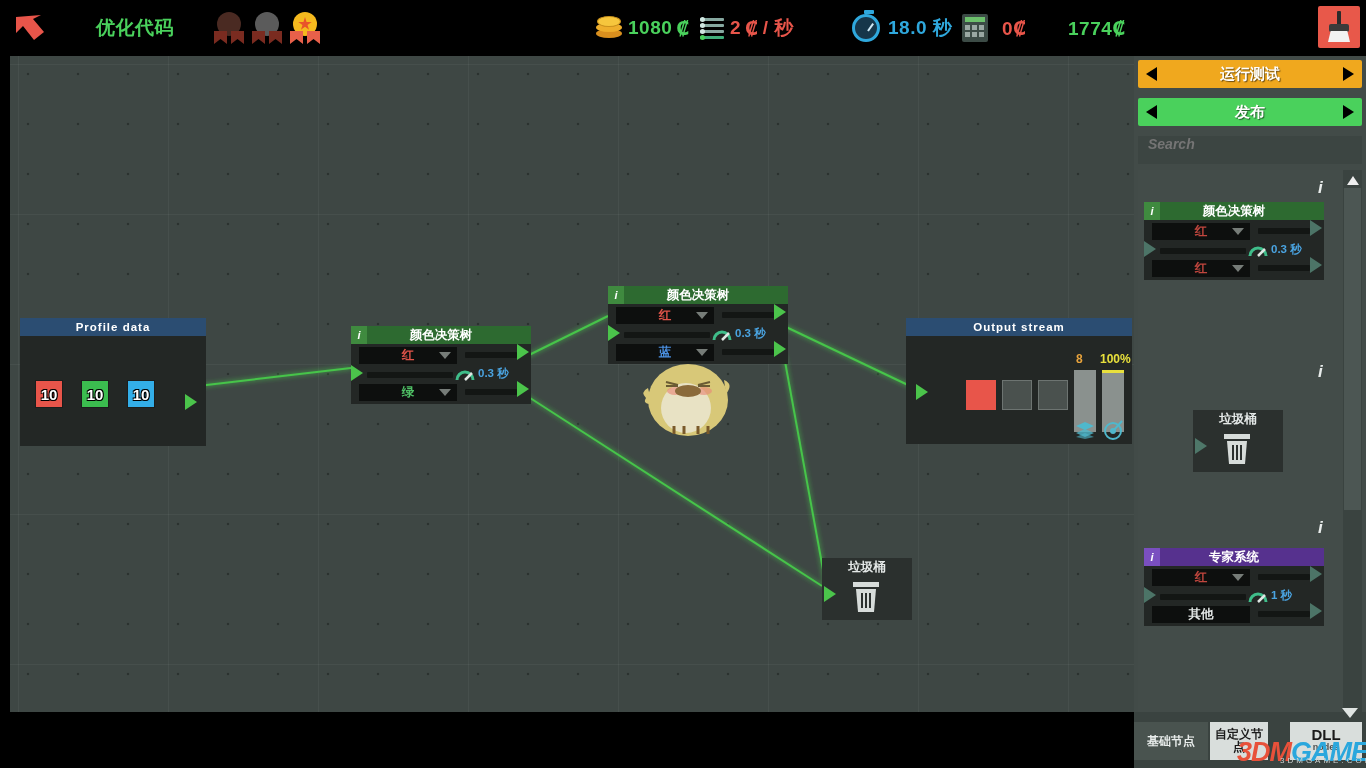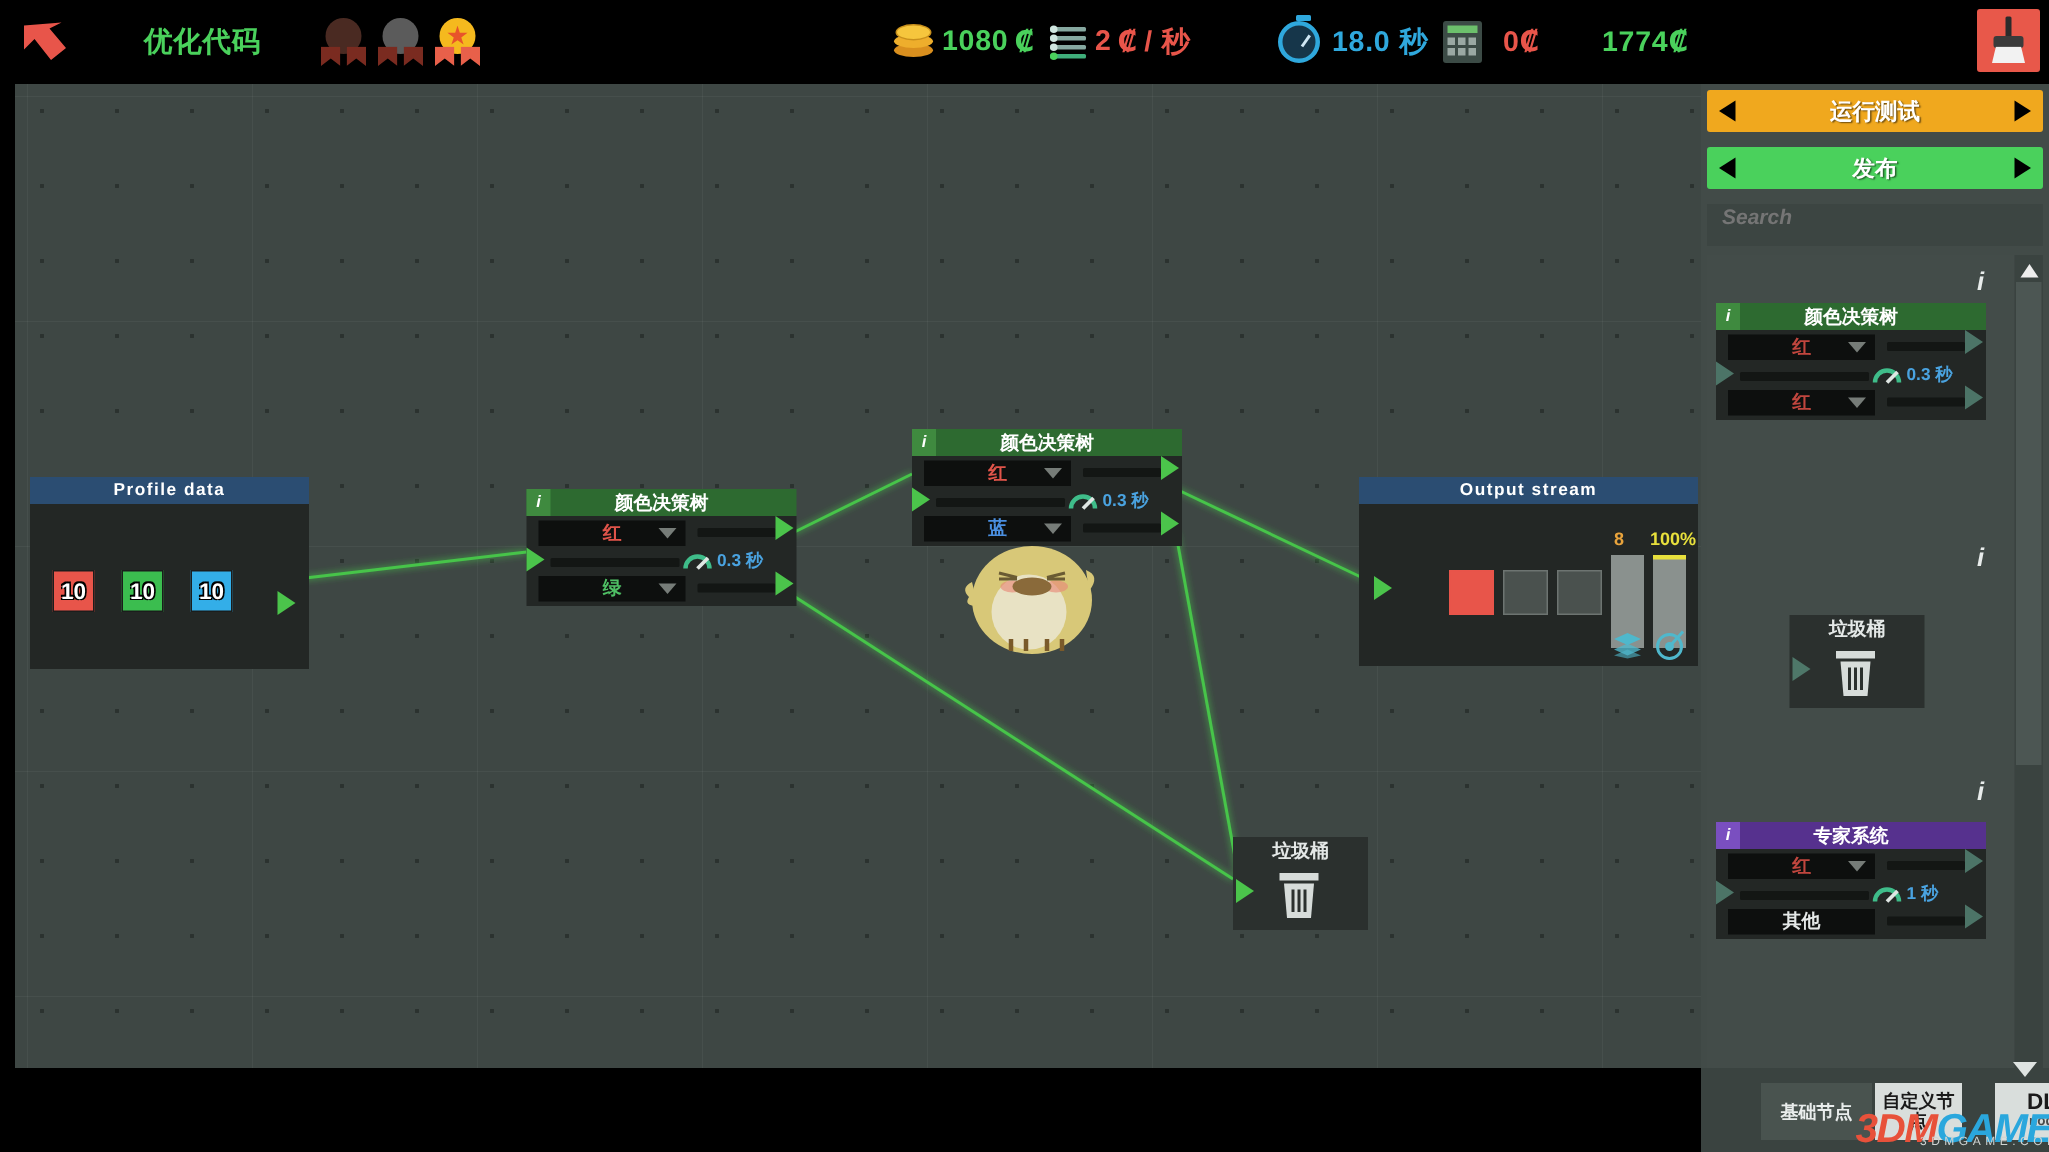--- a/index.html
+++ b/index.html
@@ -191,21 +191,21 @@
   #scrollbar .arw { position:absolute; left:4px; width:0;height:0; }
   #scrollbar .up { top:6px; border-left:6px solid transparent;border-right:6px solid transparent;border-bottom:9px solid #eee; }
   #scrollbar .dn { bottom:6px; border-left:6px solid transparent;border-right:6px solid transparent;border-top:9px solid #eee; }
   #scrollbar .thumb { position:absolute; left:1px; top:18px; width:17px; height:322px; background:#4c5653; }
 
   
   #btabs { position:absolute; left:1134px; top:712px; width:232px; height:56px; background:#3a4340; }
   .btab {
     position:absolute; top:10px; height:38px; background:#596360; color:#e9edec;
     display:flex; align-items:center; justify-content:center; font-size:12px; font-weight:bold;
-    text-align:center; line-height:13px;margin-left:40px;
+    text-align:center; line-height:13px;
   }
   .btab.act { background:#d9dedc; color:#1a1a1a; }
   .btab.dll { flex-direction:column; }
   .btab.dll .d1 { font-size:15px; font-weight:bold; }
   .btab.dll .d2 { font-size:9px; opacity:.75; }
   .bt-caret { position:absolute; right:8px; top:-4px; width:0;height:0;
     border-left:8px solid transparent;border-right:8px solid transparent;border-top:10px solid #dfe4e2; }
 
   
   #caption {

